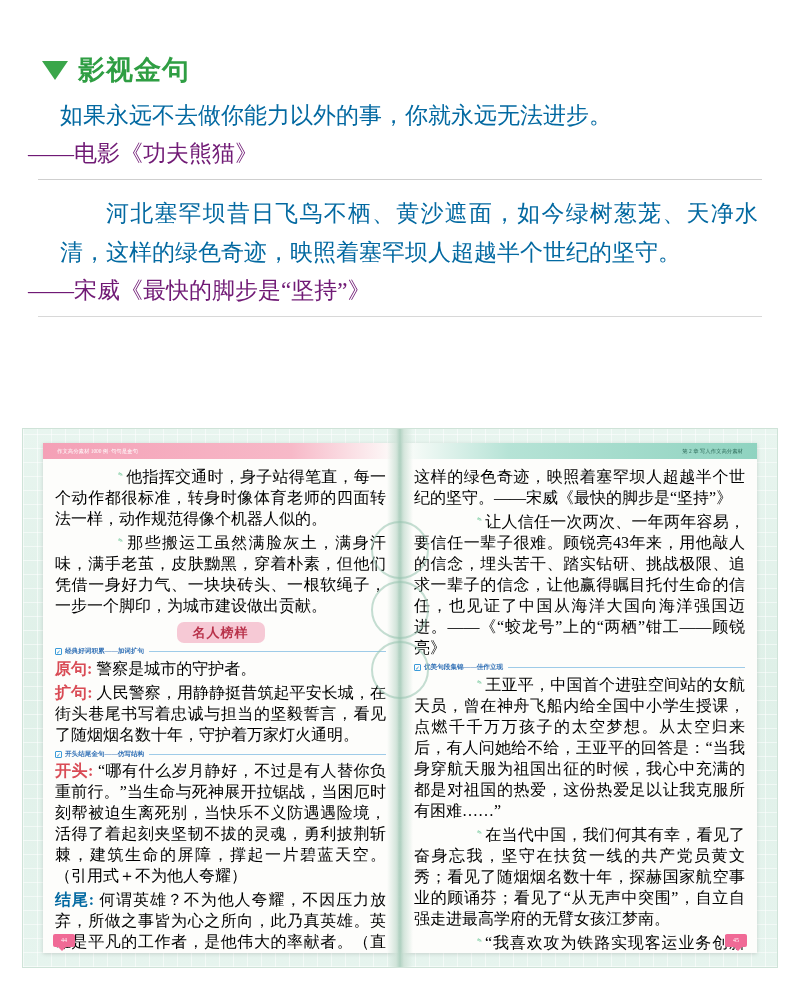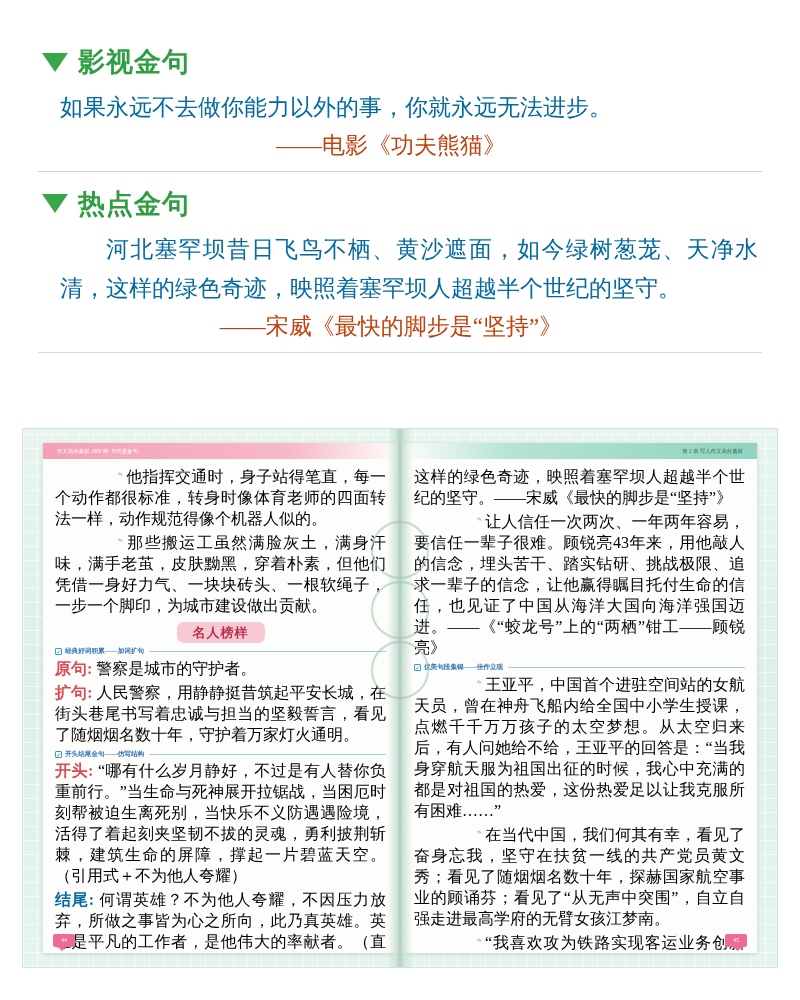--- a/index.html
+++ b/index.html
@@ -13,20 +13,21 @@
     position: relative;
     width: 800px;
     height: 1000px;
     overflow: hidden;
     background: #fff;
   }
 
   
   .top-area {
     padding: 44px 28px 0 28px;
+    margin-top: 8px;
   }
   .section { margin-bottom: 6px; }
 
   .sec-head {
     display: flex;
     align-items: center;
     gap: 10px;
     margin-bottom: 8px;
   }
   .tri {
@@ -48,22 +49,22 @@
     font-size: 23px;
     line-height: 1.72;
     color: #0369a1;
     padding: 0 14px 0 32px;
     text-align: justify;
   }
   .body-text.indent { text-indent: 2em; }
 
   .attrib {
     font-size: 23px;
-    color: #c2410c;
-    text-align: center;
+    color: #701a75;
+    text-align: left;
     padding-right: 18px;
     margin-top: 2px;
   }
   .rule {
     height: 1px;
     background: #cfcfcf;
     margin: 10px 10px 14px 10px;
   }
   .rule.thin { background: #d8d8d8; }
 
@@ -237,24 +238,20 @@
       <div class="sec-head">
         <div class="tri"></div>
         <div class="sec-title">影视金句</div>
       </div>
       <div class="body-text">如果永远不去做你能力以外的事，你就永远无法进步。</div>
       <div class="attrib">——电影《功夫熊猫》</div>
       <div class="rule"></div>
     </div>
 
     <div class="section">
-      <div class="sec-head">
-        <div class="tri"></div>
-        <div class="sec-title">热点金句</div>
-      </div>
       <div class="body-text indent">河北塞罕坝昔日飞鸟不栖、黄沙遮面，如今绿树葱茏、天净水清，这样的绿色奇迹，映照着塞罕坝人超越半个世纪的坚守。</div>
       <div class="attrib">——宋威《最快的脚步是“坚持”》</div>
       <div class="rule thin"></div>
     </div>
 
   </div>
 
   <div class="book-photo">
 
     <div class="spine">

